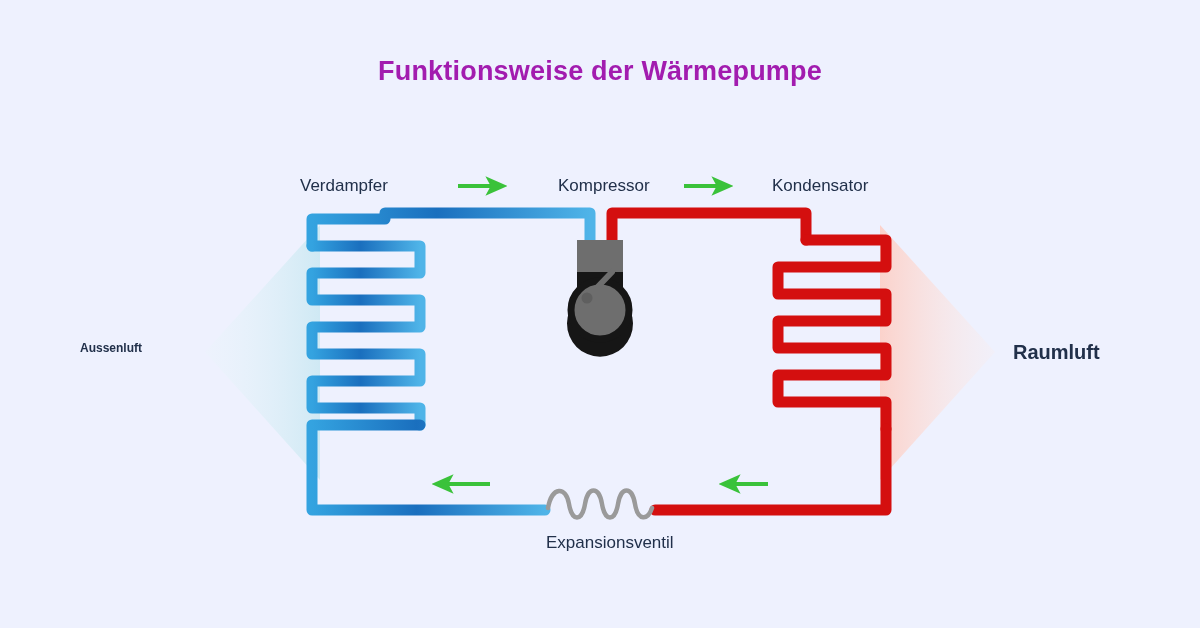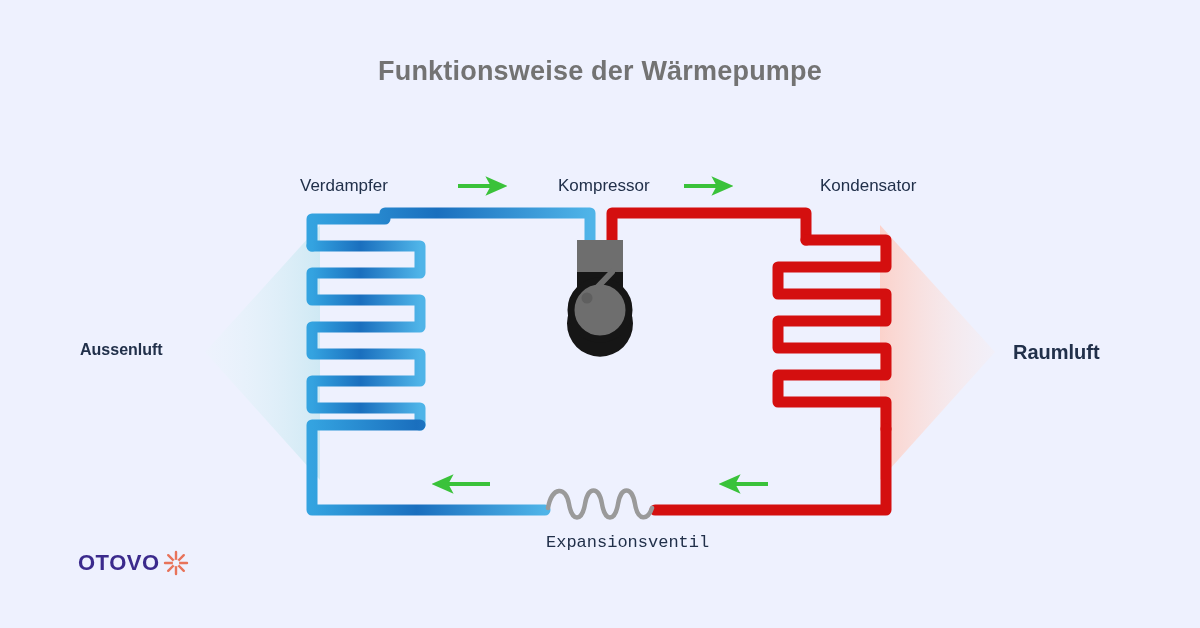--- a/index.html
+++ b/index.html
@@ -7,29 +7,29 @@
     width:1200px;height:628px;overflow:hidden;
     background:#eef1fe;
     font-family:"Liberation Sans", sans-serif;
     position:relative;
   }
   .stage{position:absolute;inset:0;}
   #diagram{position:absolute;left:0;top:0;}
 
   .title{
     position:absolute;left:0;top:56px;width:1200px;text-align:center;
-    font-size:27px;font-weight:bold;color:#737373;letter-spacing:.2px;
+    font-size:27px;font-weight:bold;color:#a21caf;letter-spacing:.2px;
   }
   .lbl{position:absolute;font-size:17px;color:#21304a;white-space:nowrap;}
   .lbl-verdampfer{left:300px;top:176px;}
   .lbl-kompressor{left:558px;top:176px;}
-  .lbl-kondensator{left:772px;top:176px;margin-left:48px;}
-  .lbl-aussenluft{left:80px;top:341px;font-weight:bold;font-size:16px;}
+  .lbl-kondensator{left:772px;top:176px;}
+  .lbl-aussenluft{left:80px;top:341px;font-weight:bold;font-size:12px;}
   .lbl-raumluft{left:1013px;top:341px;font-weight:bold;font-size:20px;}
-  .lbl-expansion{left:546px;top:533px;font-family:Liberation Mono, monospace;}
+  .lbl-expansion{left:546px;top:533px;}
 
   .logo{position:absolute;left:78px;top:548px;display:flex;align-items:center;}
   .logo-text{
     font-size:22px;font-weight:bold;color:#3b2a8c;letter-spacing:.5px;
     font-family:"Liberation Sans", sans-serif;
   }
   .logo-burst{position:relative;width:30px;height:30px;margin-left:1px;}
 </style>
 </head>
 <body>
@@ -117,32 +117,14 @@
 
   <div class="title">Funktionsweise der Wärmepumpe</div>
 
   <div class="lbl lbl-verdampfer">Verdampfer</div>
   <div class="lbl lbl-kompressor">Kompressor</div>
   <div class="lbl lbl-kondensator">Kondensator</div>
   <div class="lbl lbl-aussenluft">Aussenluft</div>
   <div class="lbl lbl-raumluft">Raumluft</div>
   <div class="lbl lbl-expansion">Expansionsventil</div>
 
-  <div class="logo">
-    <span class="logo-text">OTOVO</span>
-    <span class="logo-burst">
-      <svg width="30" height="30" viewBox="0 0 30 30">
-        <g stroke="#e8735a" stroke-width="2.4" stroke-linecap="round">
-          <line x1="15" y1="15" x2="15" y2="4"></line>
-          <line x1="15" y1="15" x2="22.8" y2="7.2"></line>
-          <line x1="15" y1="15" x2="26" y2="15"></line>
-          <line x1="15" y1="15" x2="22.8" y2="22.8"></line>
-          <line x1="15" y1="15" x2="15" y2="26"></line>
-          <line x1="15" y1="15" x2="7.2" y2="22.8"></line>
-          <line x1="15" y1="15" x2="4" y2="15"></line>
-          <line x1="15" y1="15" x2="7.2" y2="7.2"></line>
-        </g>
-        <circle cx="15" cy="15" r="3.2" fill="#eef1fe"></circle>
-      </svg>
-    </span>
-  </div>
 
 </div>
 
 </body></html>

